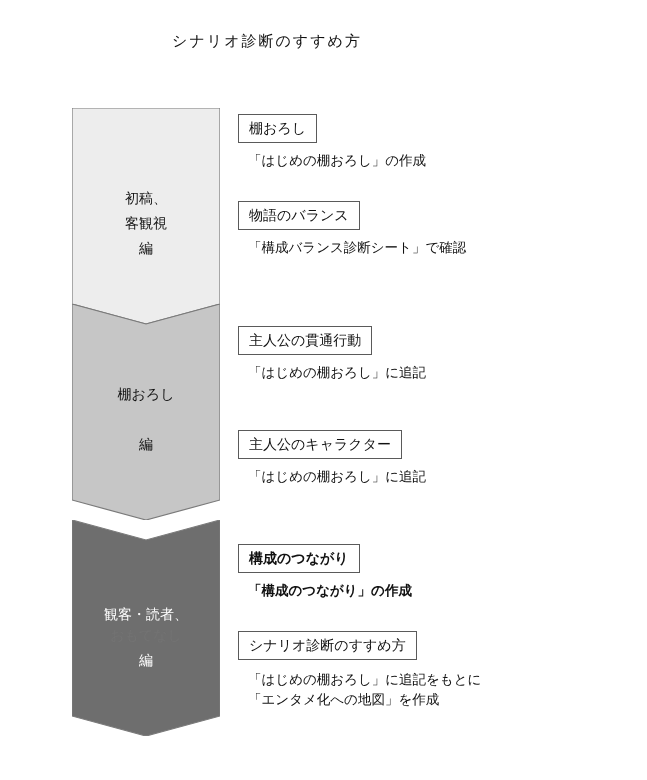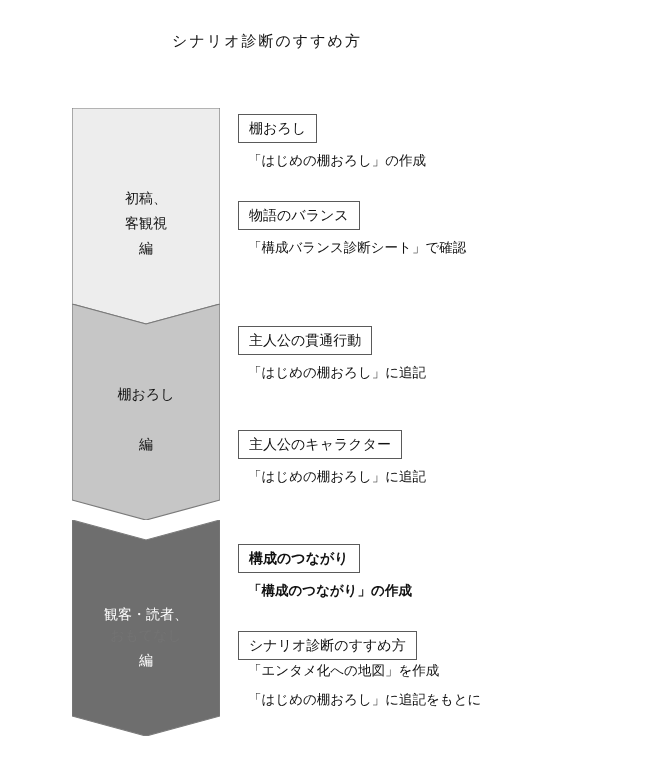--- a/index.html
+++ b/index.html
@@ -139,19 +139,19 @@
       <div class="chev-label" style="top:128px; color:#ffffff;">編</div>
     </div>
 
     <div class="items" style="top:432px;">
       <div class="item" style="top:24px;font-weight:bold;">
         <div class="boxed">構成のつながり</div>
         <div class="note" style="margin-top:9px;">「構成のつながり」の作成</div>
       </div>
       <div class="item" style="top:111px;">
         <div class="boxed">シナリオ診断のすすめ方</div>
+        <div class="note" style="margin-top:11px;">「はじめの棚おろし」に追記をもとに</div>
         <div class="note" style="margin-top:2px;">「エンタメ化への地図」を作成</div>
-        <div class="note" style="margin-top:11px;">「はじめの棚おろし」に追記をもとに</div>
       </div>
     </div>
   </div>
 
 </div>
 
 </body></html>

